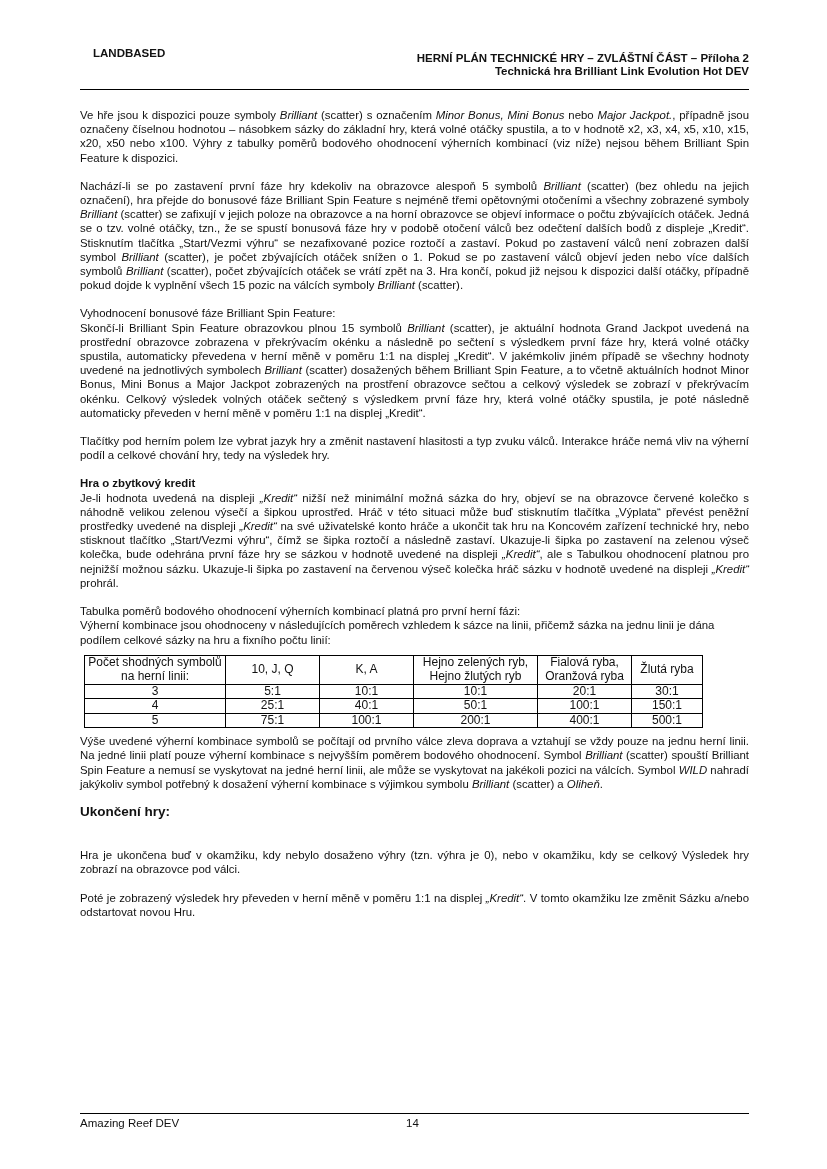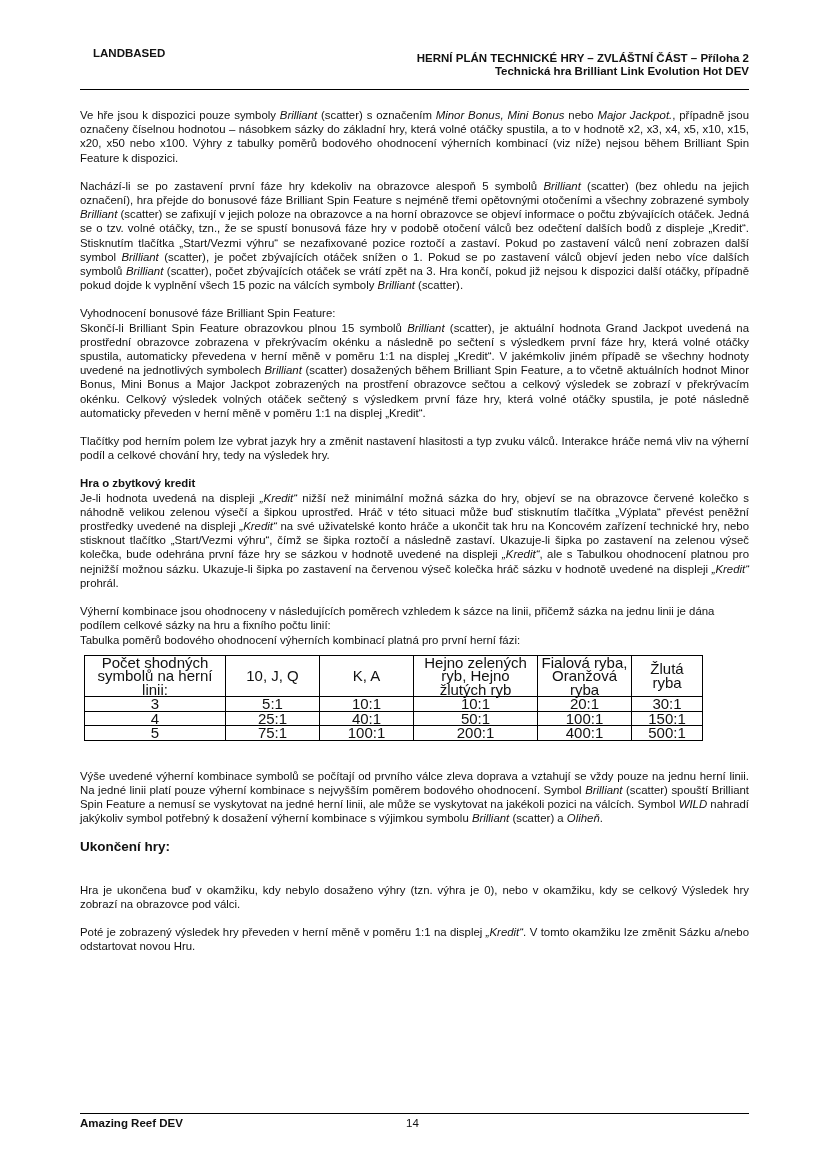--- a/index.html
+++ b/index.html
@@ -5,28 +5,28 @@
   html, body { margin: 0; padding: 0; background: #ffffff; }
   body { width: 827px; height: 1169px; position: relative; font-family: "Liberation Sans", sans-serif; color: #111; }
   .page { position: absolute; left: 0; top: 0; width: 827px; height: 1169px; border-radius: 6px; }
   .hdr-left { position: absolute; left: 93px; top: 47px; font-size: 11.5px; font-weight: bold; }
   .hdr-right { position: absolute; right: 78px; top: 52px; text-align: right; font-size: 11.5px; font-weight: bold; line-height: 13px; }
   .hdr-rule { position: absolute; left: 80px; right: 78px; top: 89px; border-top: 1px solid #000; }
   .body { position: absolute; left: 80px; width: 669px; top: 108px; font-size: 11.4px; line-height: 14.2px; text-align: justify; }
   .body p { margin: 0 0 14px 0; }
   .body i { }
   .sub-h { font-weight: bold; }
-  table.pay { border-collapse: collapse; margin: 8px 0 28px 4px; font-size: 15px; line-height: 13.5px; }
+  table.pay { border-collapse: collapse; margin: 8px 0 6px 4px; font-size: 12px; line-height: 13.5px; }
   table.pay td, table.pay th { border: 1px solid #000; text-align: center; padding: 0 3px; font-weight: normal; }
   table.pay th { height: 28px; }
   table.pay td { height: 13px; }
   .c0 { width: 134px; } .c1 { width: 87px; } .c2 { width: 87px; } .c3 { width: 117px; } .c4 { width: 87px; } .c5 { width: 64px; }
   h2.sec { font-size: 13.5px; font-weight: bold; margin: 8px 0 29px 0; }
   .ftr-rule { position: absolute; left: 80px; right: 78px; top: 1113px; border-top: 1px solid #000; }
-  .ftr-left { position: absolute; left: 80px; top: 1117px; font-size: 11.5px; font-weight: bold; }
+  .ftr-left { position: absolute; left: 80px; top: 1117px; font-size: 11.5px; font-weight: normal; }
   .ftr-page { position: absolute; left: 406px; top: 1117px; font-size: 11.5px; font-weight: normal; }
 </style>
 </head>
 <body>
 
 <div class="page">
 
   <div class="hdr-left">LANDBASED</div>
   <div class="hdr-right">
     <div>HERNÍ PLÁN TECHNICKÉ HRY – ZVLÁŠTNÍ ČÁST – Příloha 2</div>
@@ -50,22 +50,22 @@
     </p>
 
     <p>Tlačítky pod herním polem lze vybrat jazyk hry a změnit nastavení hlasitosti a typ zvuku válců. Interakce hráče nemá vliv na výherní podíl a celkové chování hry, tedy na výsledek hry.</p>
 
     <p>
       <span class="sub-h">Hra o zbytkový kredit</span><br>
       <span>Je-li hodnota uvedená na displeji </span><i>„Kredit“</i><span> nižší než minimální možná sázka do hry, objeví se na obrazovce červené kolečko s náhodně velikou zelenou výsečí a šipkou uprostřed. Hráč v této situaci může buď stisknutím tlačítka „Výplata“ převést peněžní prostředky uvedené na displeji </span><i>„Kredit“</i><span> na své uživatelské konto hráče a ukončit tak hru na Koncovém zařízení technické hry, nebo stisknout tlačítko „Start/Vezmi výhru“, čímž se šipka roztočí a následně zastaví. Ukazuje-li šipka po zastavení na zelenou výseč kolečka, bude odehrána první fáze hry se sázkou v hodnotě uvedené na displeji </span><i>„Kredit“</i><span>, ale s Tabulkou ohodnocení platnou pro nejnižší možnou sázku. Ukazuje-li šipka po zastavení na červenou výseč kolečka hráč sázku v hodnotě uvedené na displeji </span><i>„Kredit“</i><span> prohrál.</span>
     </p>
 
     <div style="text-align:left;">
+      <div>Tabulka poměrů bodového ohodnocení výherních kombinací platná pro první herní fázi:</div>
       <div>Výherní kombinace jsou ohodnoceny v následujících poměrech vzhledem k sázce na linii, přičemž sázka na jednu linii je dána podílem celkové sázky na hru a fixního počtu linií:</div>
-      <div>Tabulka poměrů bodového ohodnocení výherních kombinací platná pro první herní fázi:</div>
     </div>
 
     <table class="pay">
       <tbody>
           <tr>
         <th class="c0">Počet shodných symbolů na herní linii:</th>
         <th class="c1">10, J, Q</th>
         <th class="c2">K, A</th>
         <th class="c3">Hejno zelených ryb, Hejno žlutých ryb</th>
         <th class="c4">Fialová ryba, Oranžová ryba</th>

